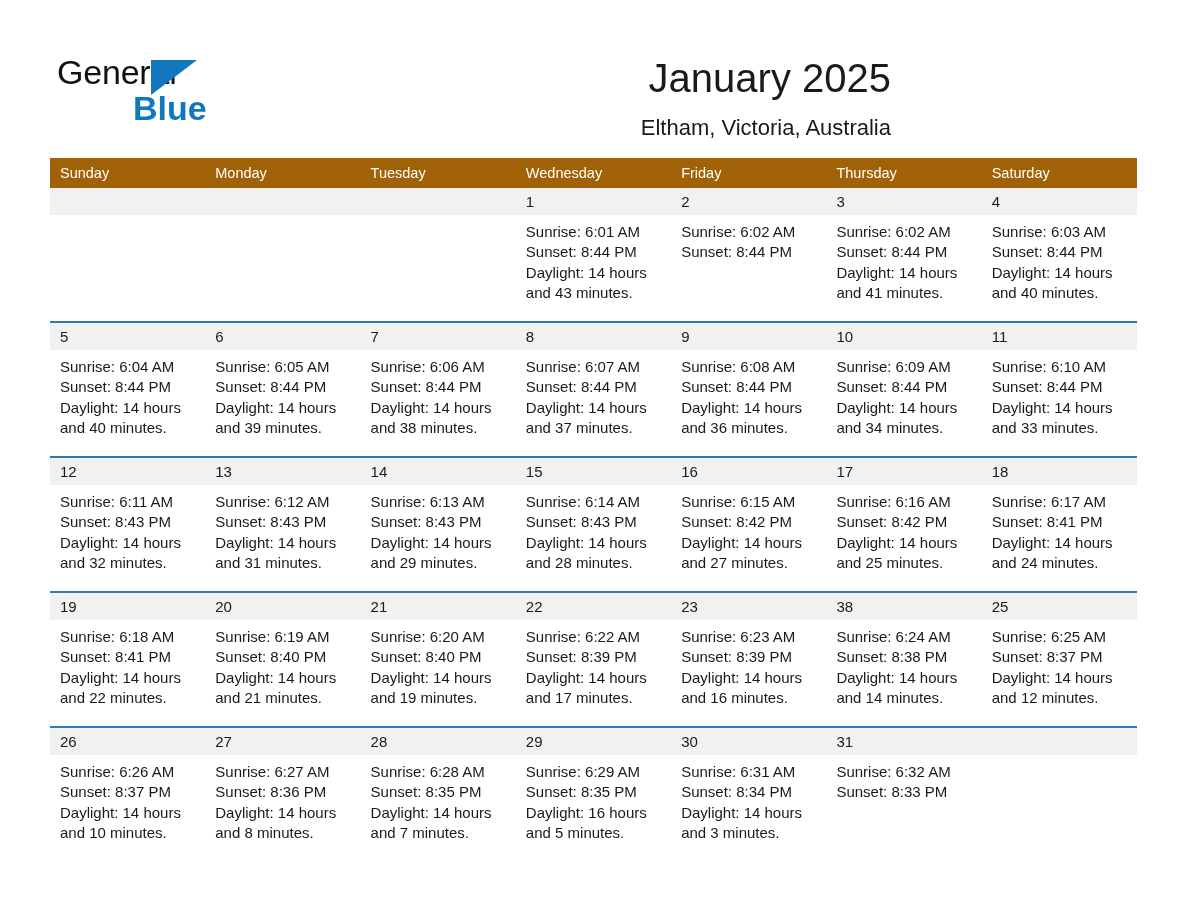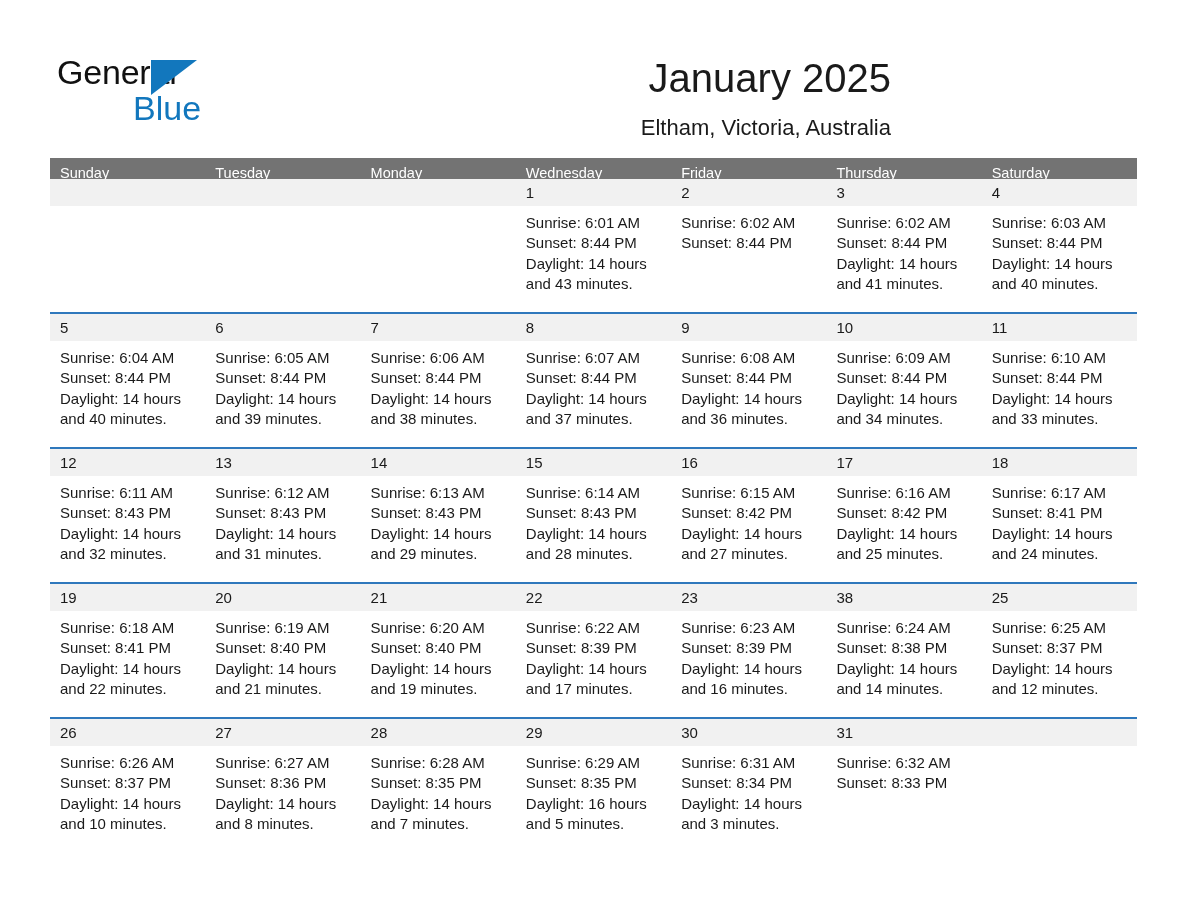--- a/index.html
+++ b/index.html
@@ -48,21 +48,21 @@
     border-left: 46px solid #1277bd;
     border-bottom: 35px solid transparent;
   }
   .logo-blue {
     position: absolute;
     left: 76px;
     top: 36px;
     font-size: 34px;
     line-height: 40px;
     color: #1277bd;
-    font-weight: 400;
+    font-weight: 700;
   }
   .title {
     position: absolute;
     right: 57px;
     top: 52px;
     font-size: 40px;
     line-height: 52px;
     color: #1a1a1a;
     font-weight: 400;
     text-align: right;
@@ -83,22 +83,22 @@
   
   .calendar {
     position: absolute;
     left: 50px;
     top: 158px;
     width: 1087px;
   }
   .cal-head {
     display: flex;
     width: 100%;
-    background: #737373;
-    height: 21px;
+    background: #a16207;
+    height: 30px;
   }
   .cal-head .hcell {
     flex: 1 1 0;
     color: #ffffff;
     font-size: 14.5px;
     line-height: 30px;
     padding-left: 10px;
     white-space: nowrap;
     overflow: hidden;
   }
@@ -148,22 +148,22 @@
     </div>
 
     <div class="title">January 2025</div>
     <div class="subtitle">Eltham, Victoria, Australia</div>
   </div>
 
   <div class="calendar">
 
     <div class="cal-head">
       <div class="hcell">Sunday</div>
+      <div class="hcell">Monday</div>
       <div class="hcell">Tuesday</div>
-      <div class="hcell">Monday</div>
       <div class="hcell">Wednesday</div>
       <div class="hcell">Friday</div>
       <div class="hcell">Thursday</div>
       <div class="hcell">Saturday</div>
     </div>
 
     <div id="weeks-container">
         <div class="week first">
           <div class="day empty">
             <div class="num-band"></div>

